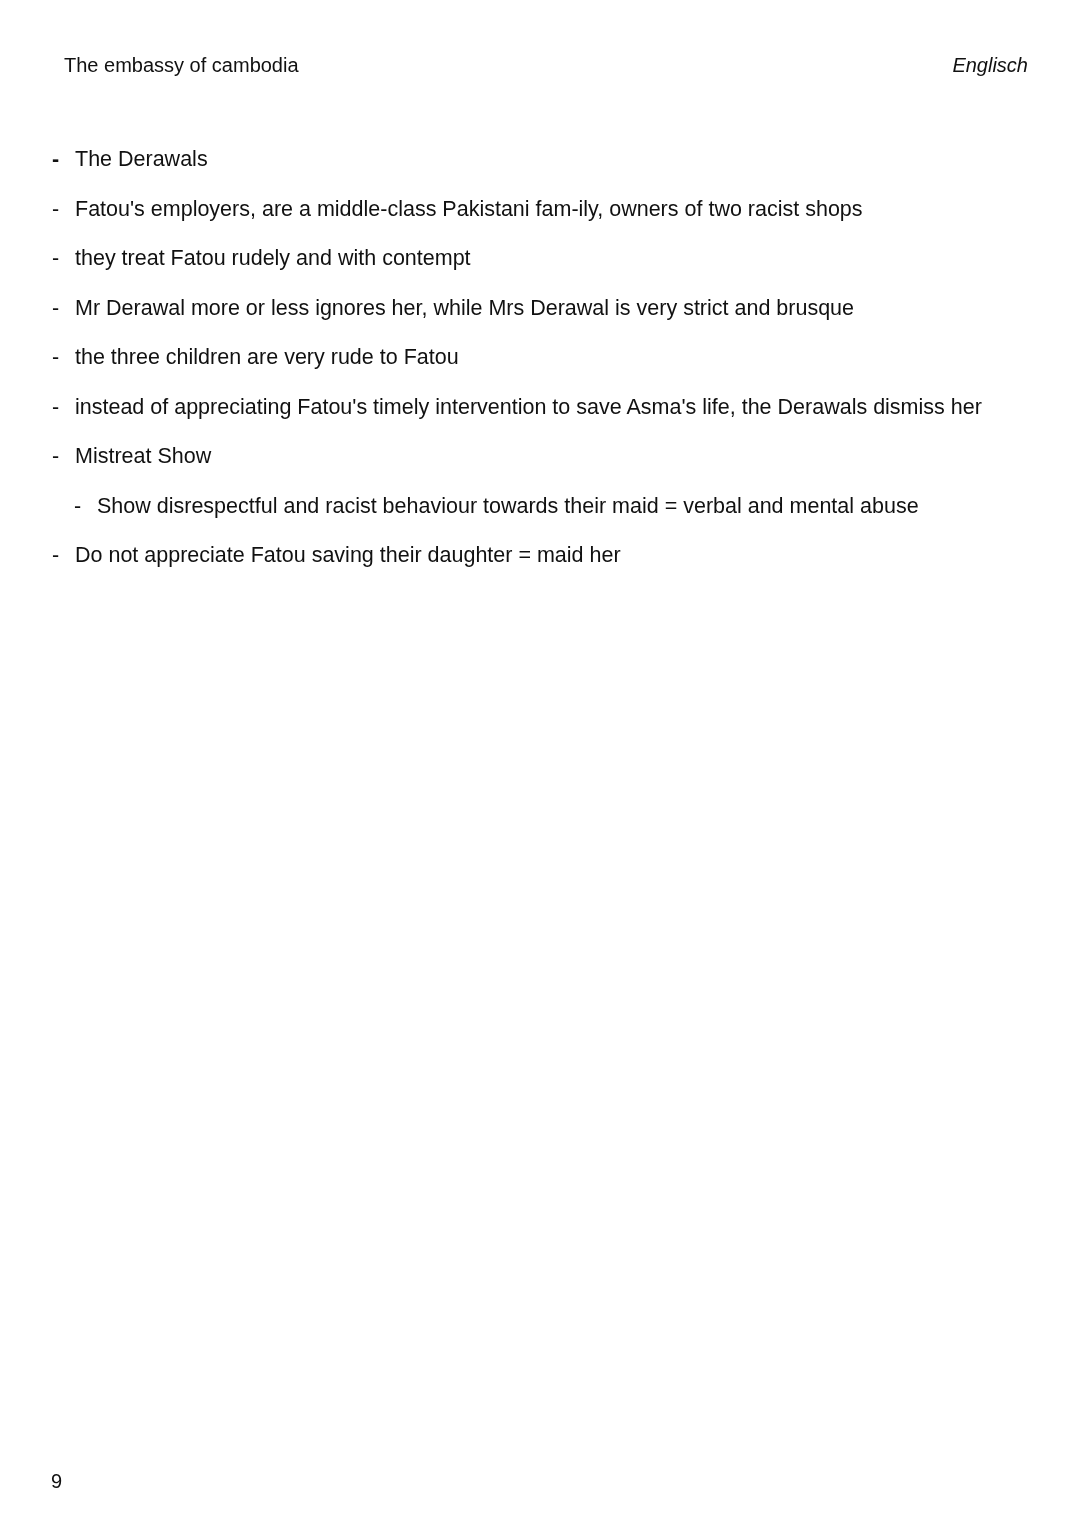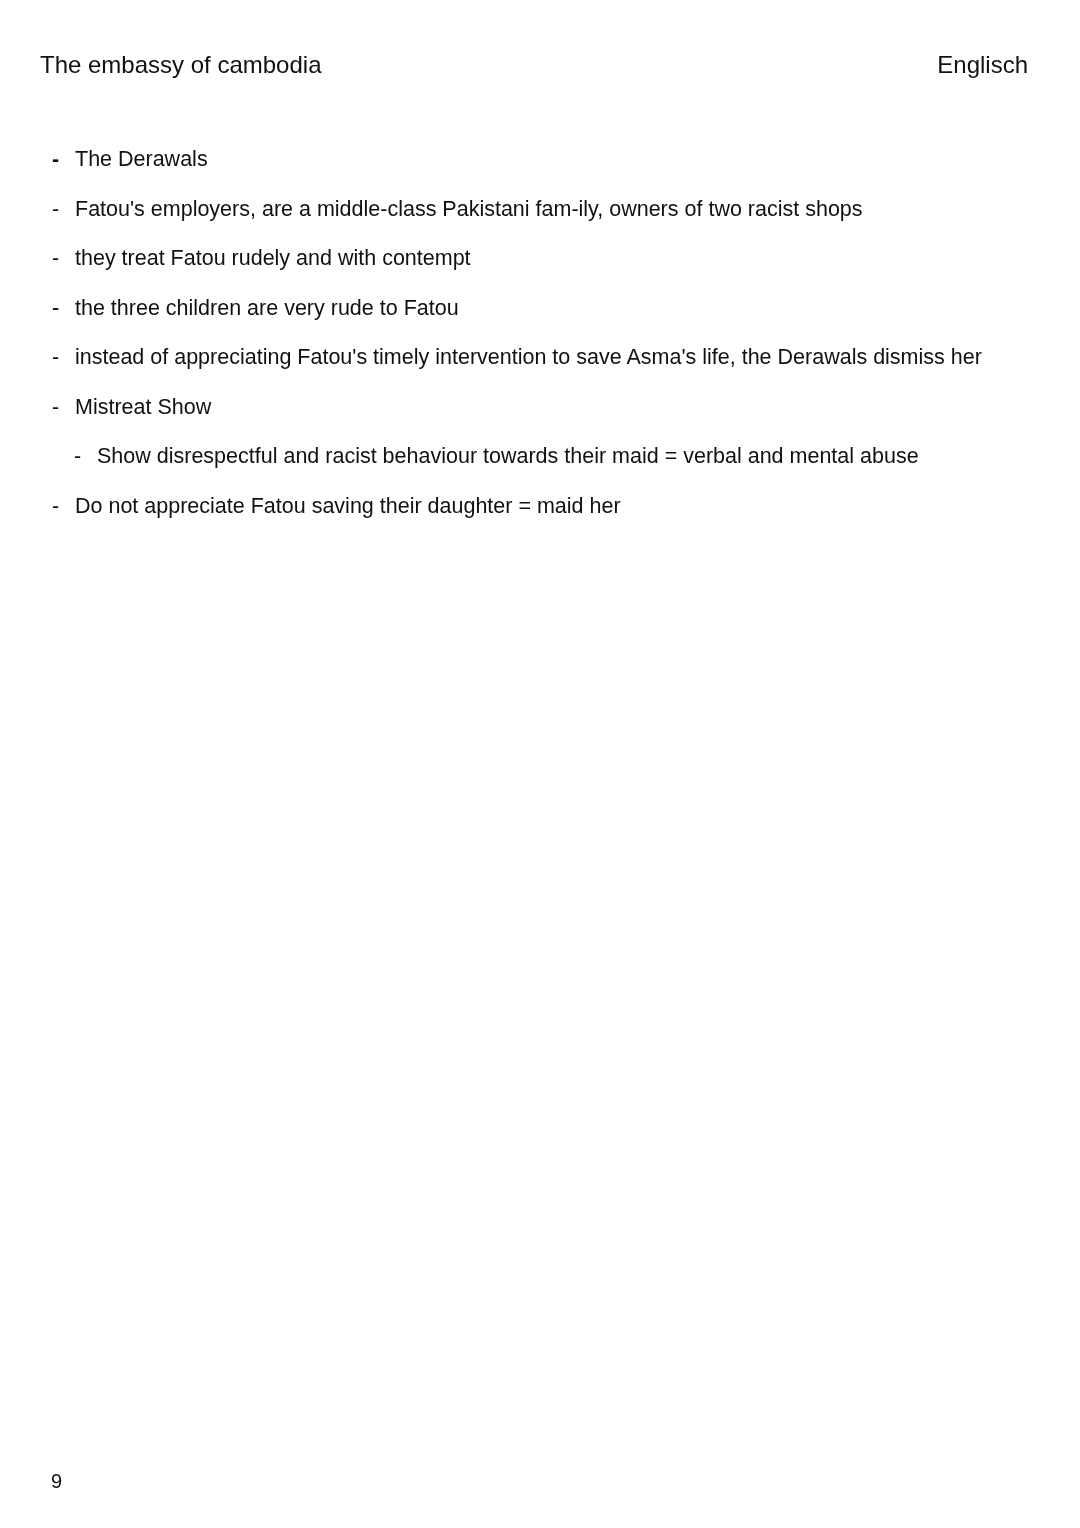--- a/index.html
+++ b/index.html
@@ -10,31 +10,32 @@
     body {
       width: 1080px;
       height: 1528px;
       position: relative;
       font-family: "Liberation Sans", sans-serif;
       color: #111111;
       overflow: hidden;
     }
     .header-left {
       position: absolute;
-      left: 40px;
+      left: 64px;
       top: 53px;
-      font-size: 24px;
+      font-size: 20px;
       line-height: 24px;
     }
     .header-right {
       position: absolute;
       right: 52px;
       top: 53px;
-      font-size: 24px;
+      font-size: 20px;
       line-height: 24px;
+      font-style: italic;
     }
     .content {
       position: absolute;
       left: 52px;
       top: 145px;
       width: 985px;
     }
     .bullet {
       position: relative;
       padding-left: 23px;
@@ -79,20 +80,21 @@
   <div class="bullet">
     <span class="dash">-</span>
     <span class="text">Fatou's employers, are a middle-class Pakistani fam-ily, owners of two racist shops</span>
   </div>
   <div class="bullet">
     <span class="dash">-</span>
     <span class="text">they treat Fatou rudely and with contempt</span>
   </div>
   <div class="bullet">
     <span class="dash">-</span>
+    <span class="text">Mr Derawal more or less ignores her, while Mrs Derawal is very strict and brusque</span>
   </div>
   <div class="bullet">
     <span class="dash">-</span>
     <span class="text">the three children are very rude to Fatou</span>
   </div>
   <div class="bullet">
     <span class="dash">-</span>
     <span class="text">instead of appreciating Fatou's timely intervention to save Asma's life, the Derawals dismiss her</span>
   </div>
   <div class="bullet">

